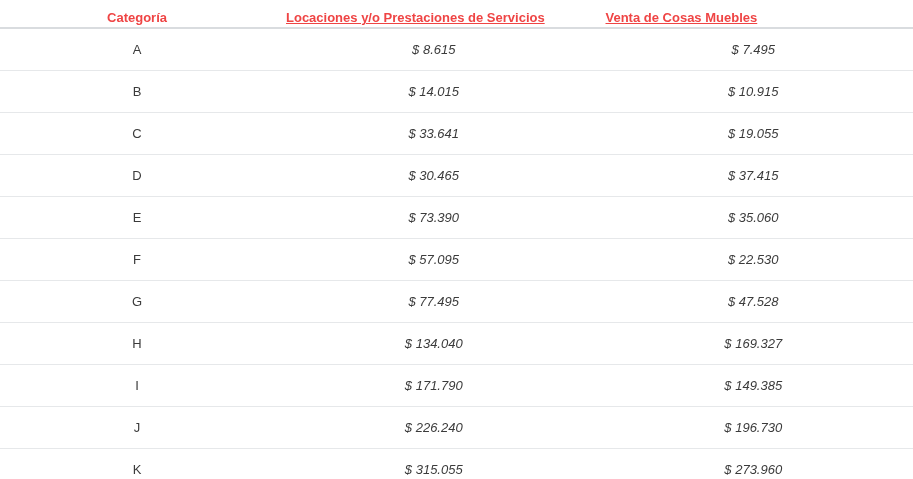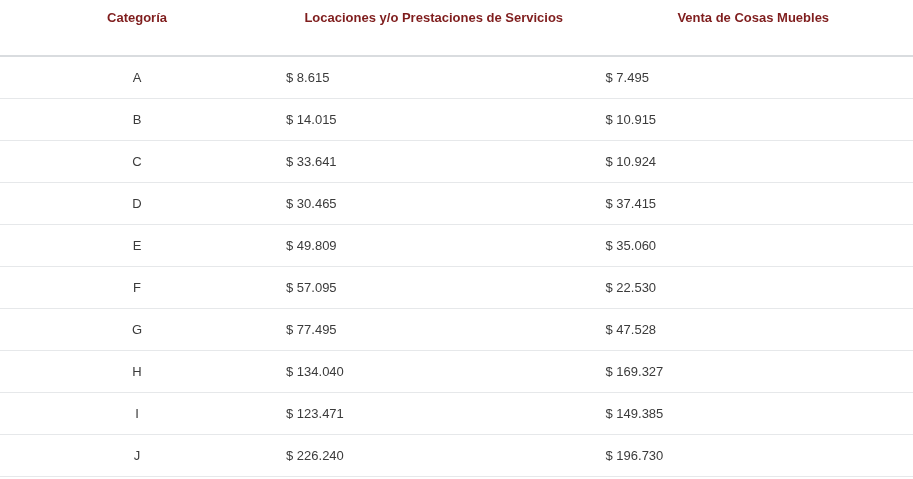--- a/index.html
+++ b/index.html
@@ -20,46 +20,48 @@
     padding: 0;
   }
   table.data-table {
     width: 100%;
     border-collapse: collapse;
     table-layout: fixed;
   }
   table.data-table thead th {
     font-size: 13px;
     font-weight: bold;
-    color: #7f1d1d;
-    padding: 10px 12px 30px 12px;
+    color: #ef4444;
+    padding: 10px 12px 2px 12px;
     border-bottom: 2px solid #d9dcdf;
     vertical-align: bottom;
     white-space: nowrap;
   }
   table.data-table thead th.col-cat {
     text-align: center;
     width: 250px;
   }
   table.data-table thead th.col-num {
-    text-align: center;
+    text-align: left;
+    text-decoration: underline;
   }
   table.data-table tbody td {
     font-size: 13px;
     color: #3b3b3b;
     padding: 13px 12px;
     border-bottom: 1px solid #e6e8ea;
     white-space: nowrap;
   }
   table.data-table tbody td.cell-cat {
     text-align: center;
     width: 250px;
   }
   table.data-table tbody td.cell-num {
-    text-align: left;
+    text-align: center;
+    font-style: italic;
   }
   table.data-table tbody tr:last-child td {
     border-bottom: 1px solid #e6e8ea;
   }
 </style>
 </head>
 <body>
 
 <div class="table-wrap">
   <table class="data-table">
@@ -77,50 +79,50 @@
         <td class="cell-num">$ 7.495</td>
       </tr>
       <tr>
         <td class="cell-cat">B</td>
         <td class="cell-num">$ 14.015</td>
         <td class="cell-num">$ 10.915</td>
       </tr>
       <tr>
         <td class="cell-cat">C</td>
         <td class="cell-num">$ 33.641</td>
-        <td class="cell-num">$ 10.924</td>
+        <td class="cell-num">$ 19.055</td>
       </tr>
       <tr>
         <td class="cell-cat">D</td>
         <td class="cell-num">$ 30.465</td>
         <td class="cell-num">$ 37.415</td>
       </tr>
       <tr>
         <td class="cell-cat">E</td>
-        <td class="cell-num">$ 49.809</td>
+        <td class="cell-num">$ 73.390</td>
         <td class="cell-num">$ 35.060</td>
       </tr>
       <tr>
         <td class="cell-cat">F</td>
         <td class="cell-num">$ 57.095</td>
         <td class="cell-num">$ 22.530</td>
       </tr>
       <tr>
         <td class="cell-cat">G</td>
         <td class="cell-num">$ 77.495</td>
         <td class="cell-num">$ 47.528</td>
       </tr>
       <tr>
         <td class="cell-cat">H</td>
         <td class="cell-num">$ 134.040</td>
         <td class="cell-num">$ 169.327</td>
       </tr>
       <tr>
         <td class="cell-cat">I</td>
-        <td class="cell-num">$ 123.471</td>
+        <td class="cell-num">$ 171.790</td>
         <td class="cell-num">$ 149.385</td>
       </tr>
       <tr>
         <td class="cell-cat">J</td>
         <td class="cell-num">$ 226.240</td>
         <td class="cell-num">$ 196.730</td>
       </tr>
       <tr>
         <td class="cell-cat">K</td>
         <td class="cell-num">$ 315.055</td>

